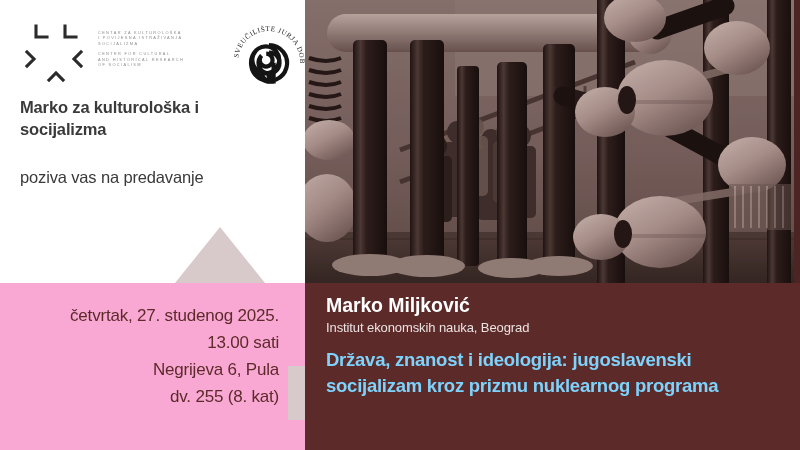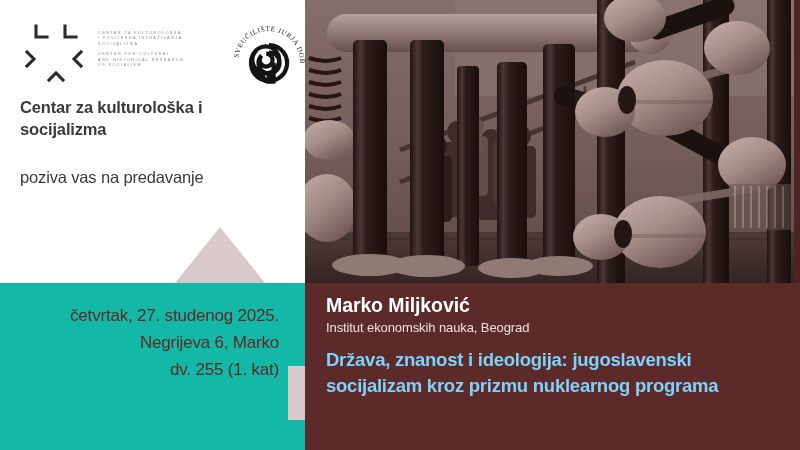--- a/index.html
+++ b/index.html
@@ -73,21 +73,21 @@
   .tri-tab{
     position:absolute; left:175px; top:227px;
     width:0; height:0;
     border-left:45px solid transparent;
     border-right:45px solid transparent;
     border-bottom:56px solid #d8cacb;
   }
 
   .left-bottom{
     position:absolute; left:0; top:283px; width:305px; height:167px;
-    background:#14b8a6;
+    background:#f9a8d4;
   }
   .details{
     position:absolute; right:26px; top:19px; width:256px;
     text-align:right;
   }
   .details .d-line{
     font-size:17px;
     line-height:27px;
     color:#5d2a2a;
     letter-spacing:-0.2px;
@@ -188,33 +188,34 @@
             <path d="M0,-18 a18,18 0 1,1 -12.7,5.3 a13.4,13.4 0 1,0 9.4,-3.9
                      a13.4,13.4 0 0,0 -9.4,22.9 L-2.2,18.4 L4.6,18.4 L4.6,-0.2" fill="none" stroke="#141414" stroke-width="4.2" stroke-linecap="butt"></path>
             <path d="M0,-10.5 a10.5,10.5 0 1,1 -7.4,3.1 a6.4,6.4 0 1,0 4.6,-1.9" fill="none" stroke="#141414" stroke-width="4.2"></path>
             <path d="M-2.4,20.6 L-2.4,8.6 L4.8,8.6 L4.8,20.6 Z" fill="#141414"></path>
           </g>
         </svg>
       </div>
     </div>
 
     <div class="invite">
-      <div class="inv-bold">Centar za kulturološka i</div>
+      <div class="inv-bold">Marko za kulturološka i</div>
       <div class="inv-bold">socijalizma</div>
       <div class="inv-reg">poziva vas na predavanje</div>
     </div>
   </div>
 
   <div class="tri-tab"></div>
 
   <div class="left-bottom">
     <div class="details">
       <div class="d-line">četvrtak, 27. studenog 2025.</div>
-      <div class="d-line">Negrijeva 6, Marko</div>
-      <div class="d-line">dv. 255 (1. kat)</div>
+      <div class="d-line">13.00 sati</div>
+      <div class="d-line">Negrijeva 6, Pula</div>
+      <div class="d-line">dv. 255 (8. kat)</div>
     </div>
   </div>
 
   <div class="photo">
     <svg width="495" height="283" viewBox="0 0 495 283" preserveAspectRatio="xMidYMid slice">
       <defs>
         <linearGradient id="wallG" x1="0" y1="0" x2="0" y2="1">
           <stop offset="0%" stop-color="#8e7c78"></stop>
           <stop offset="55%" stop-color="#7a6663"></stop>
           <stop offset="100%" stop-color="#5f4e4b"></stop>

